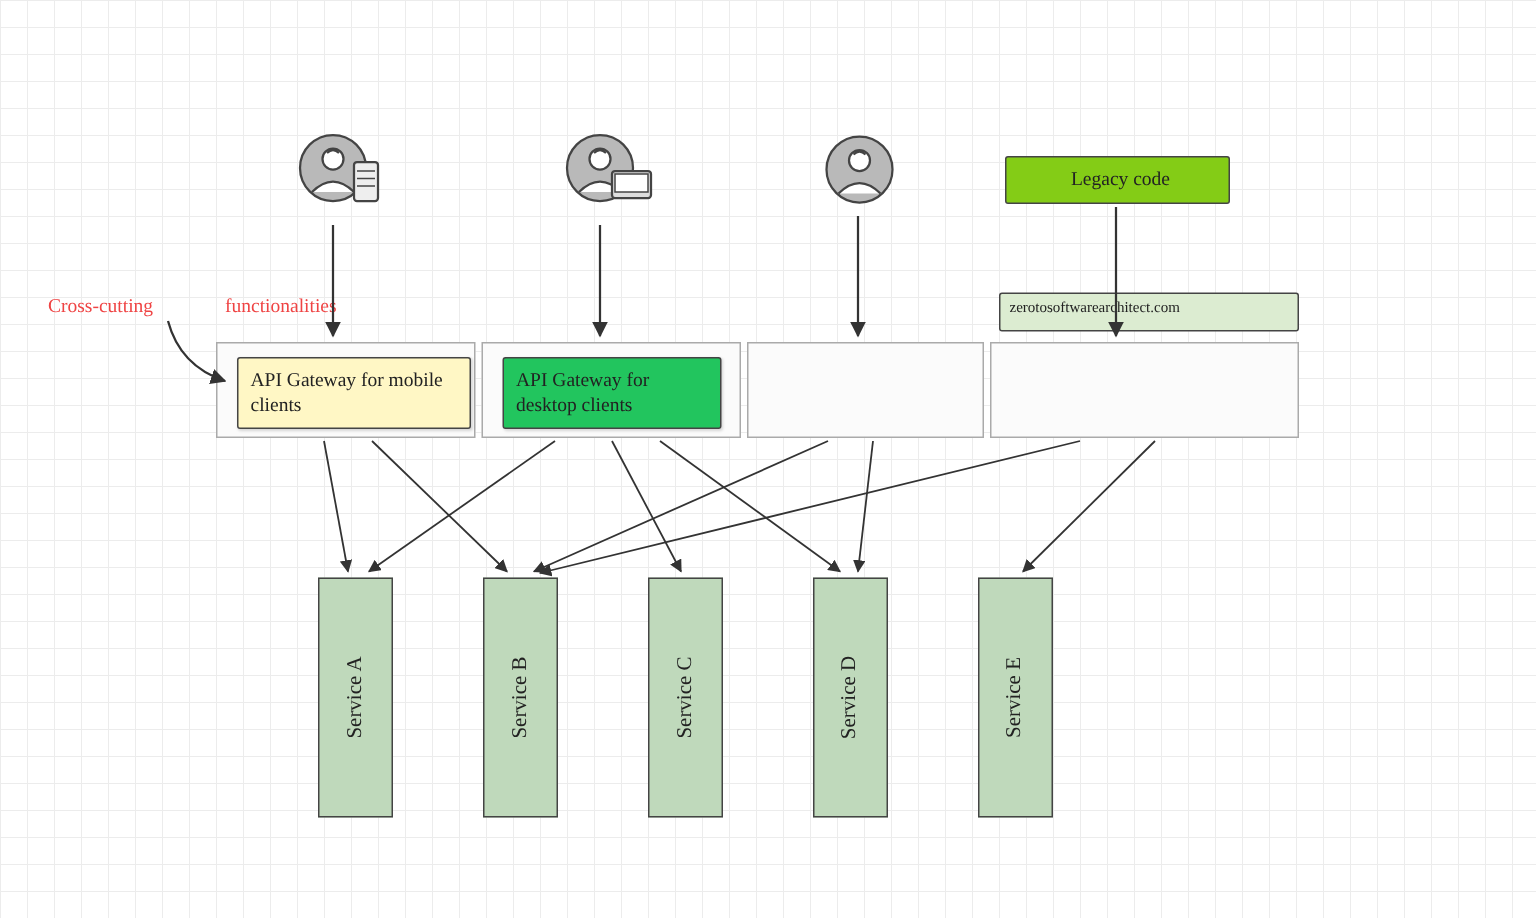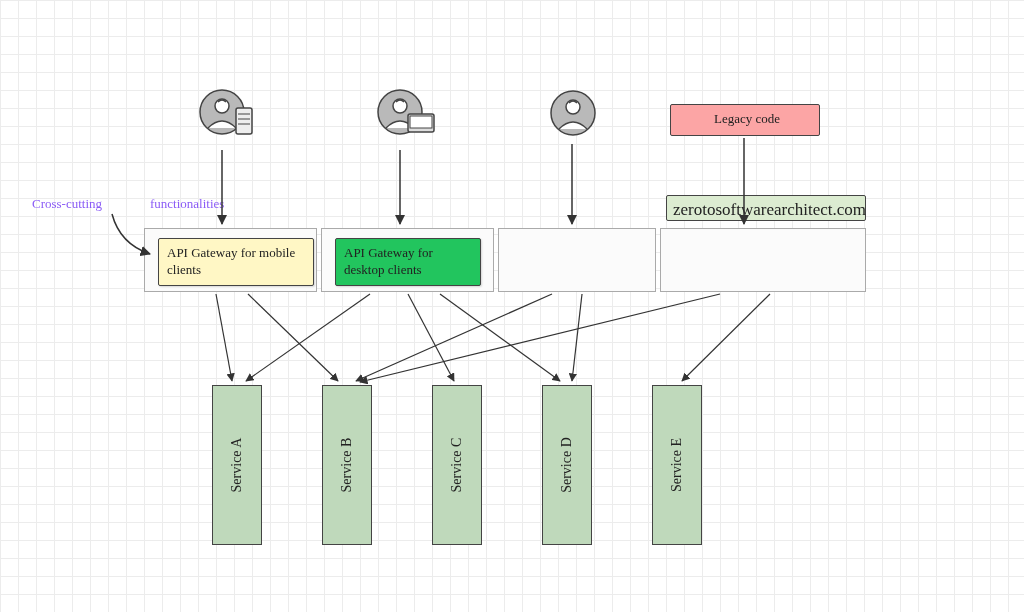--- a/index.html
+++ b/index.html
@@ -32,50 +32,50 @@
     background: #fbfbfb;
   }
   .gateway {
     background: #fff7c5;
     box-shadow: 1px 1px 2px rgba(0,0,0,0.15);
   }
   .gateway.green {
     background: #22c55e;
   }
   .legacy {
-    background: #fca5a5;
+    background: #84cc16;
     text-align: center;
     padding-left: 12px;
   }
   .watermark {
     background: #dcecd1;
     border: 1.5px solid #444;
     text-align: left;
-    font-size: 17px;
+    font-size: 10px;
   }
   .service {
     position: absolute;
     width: 50px;
     height: 160px;
     background: #bfd9bb;
     border: 1.5px solid #444;
     display: flex;
     align-items: center;
     justify-content: center;
   }
   .service span {
     transform: rotate(-90deg);
     white-space: nowrap;
     font-size: 14px;
     color: #222;
   }
   .label {
     position: absolute;
     font-size: 13px;
-    color: #8b5cf6;
+    color: #ef4444;
   }
   svg.arrows {
     position: absolute;
     left: 0; top: 0;
     width: 1024px; height: 612px;
     pointer-events: none;
   }
   .client {
     position: absolute;
     width: 50px;

